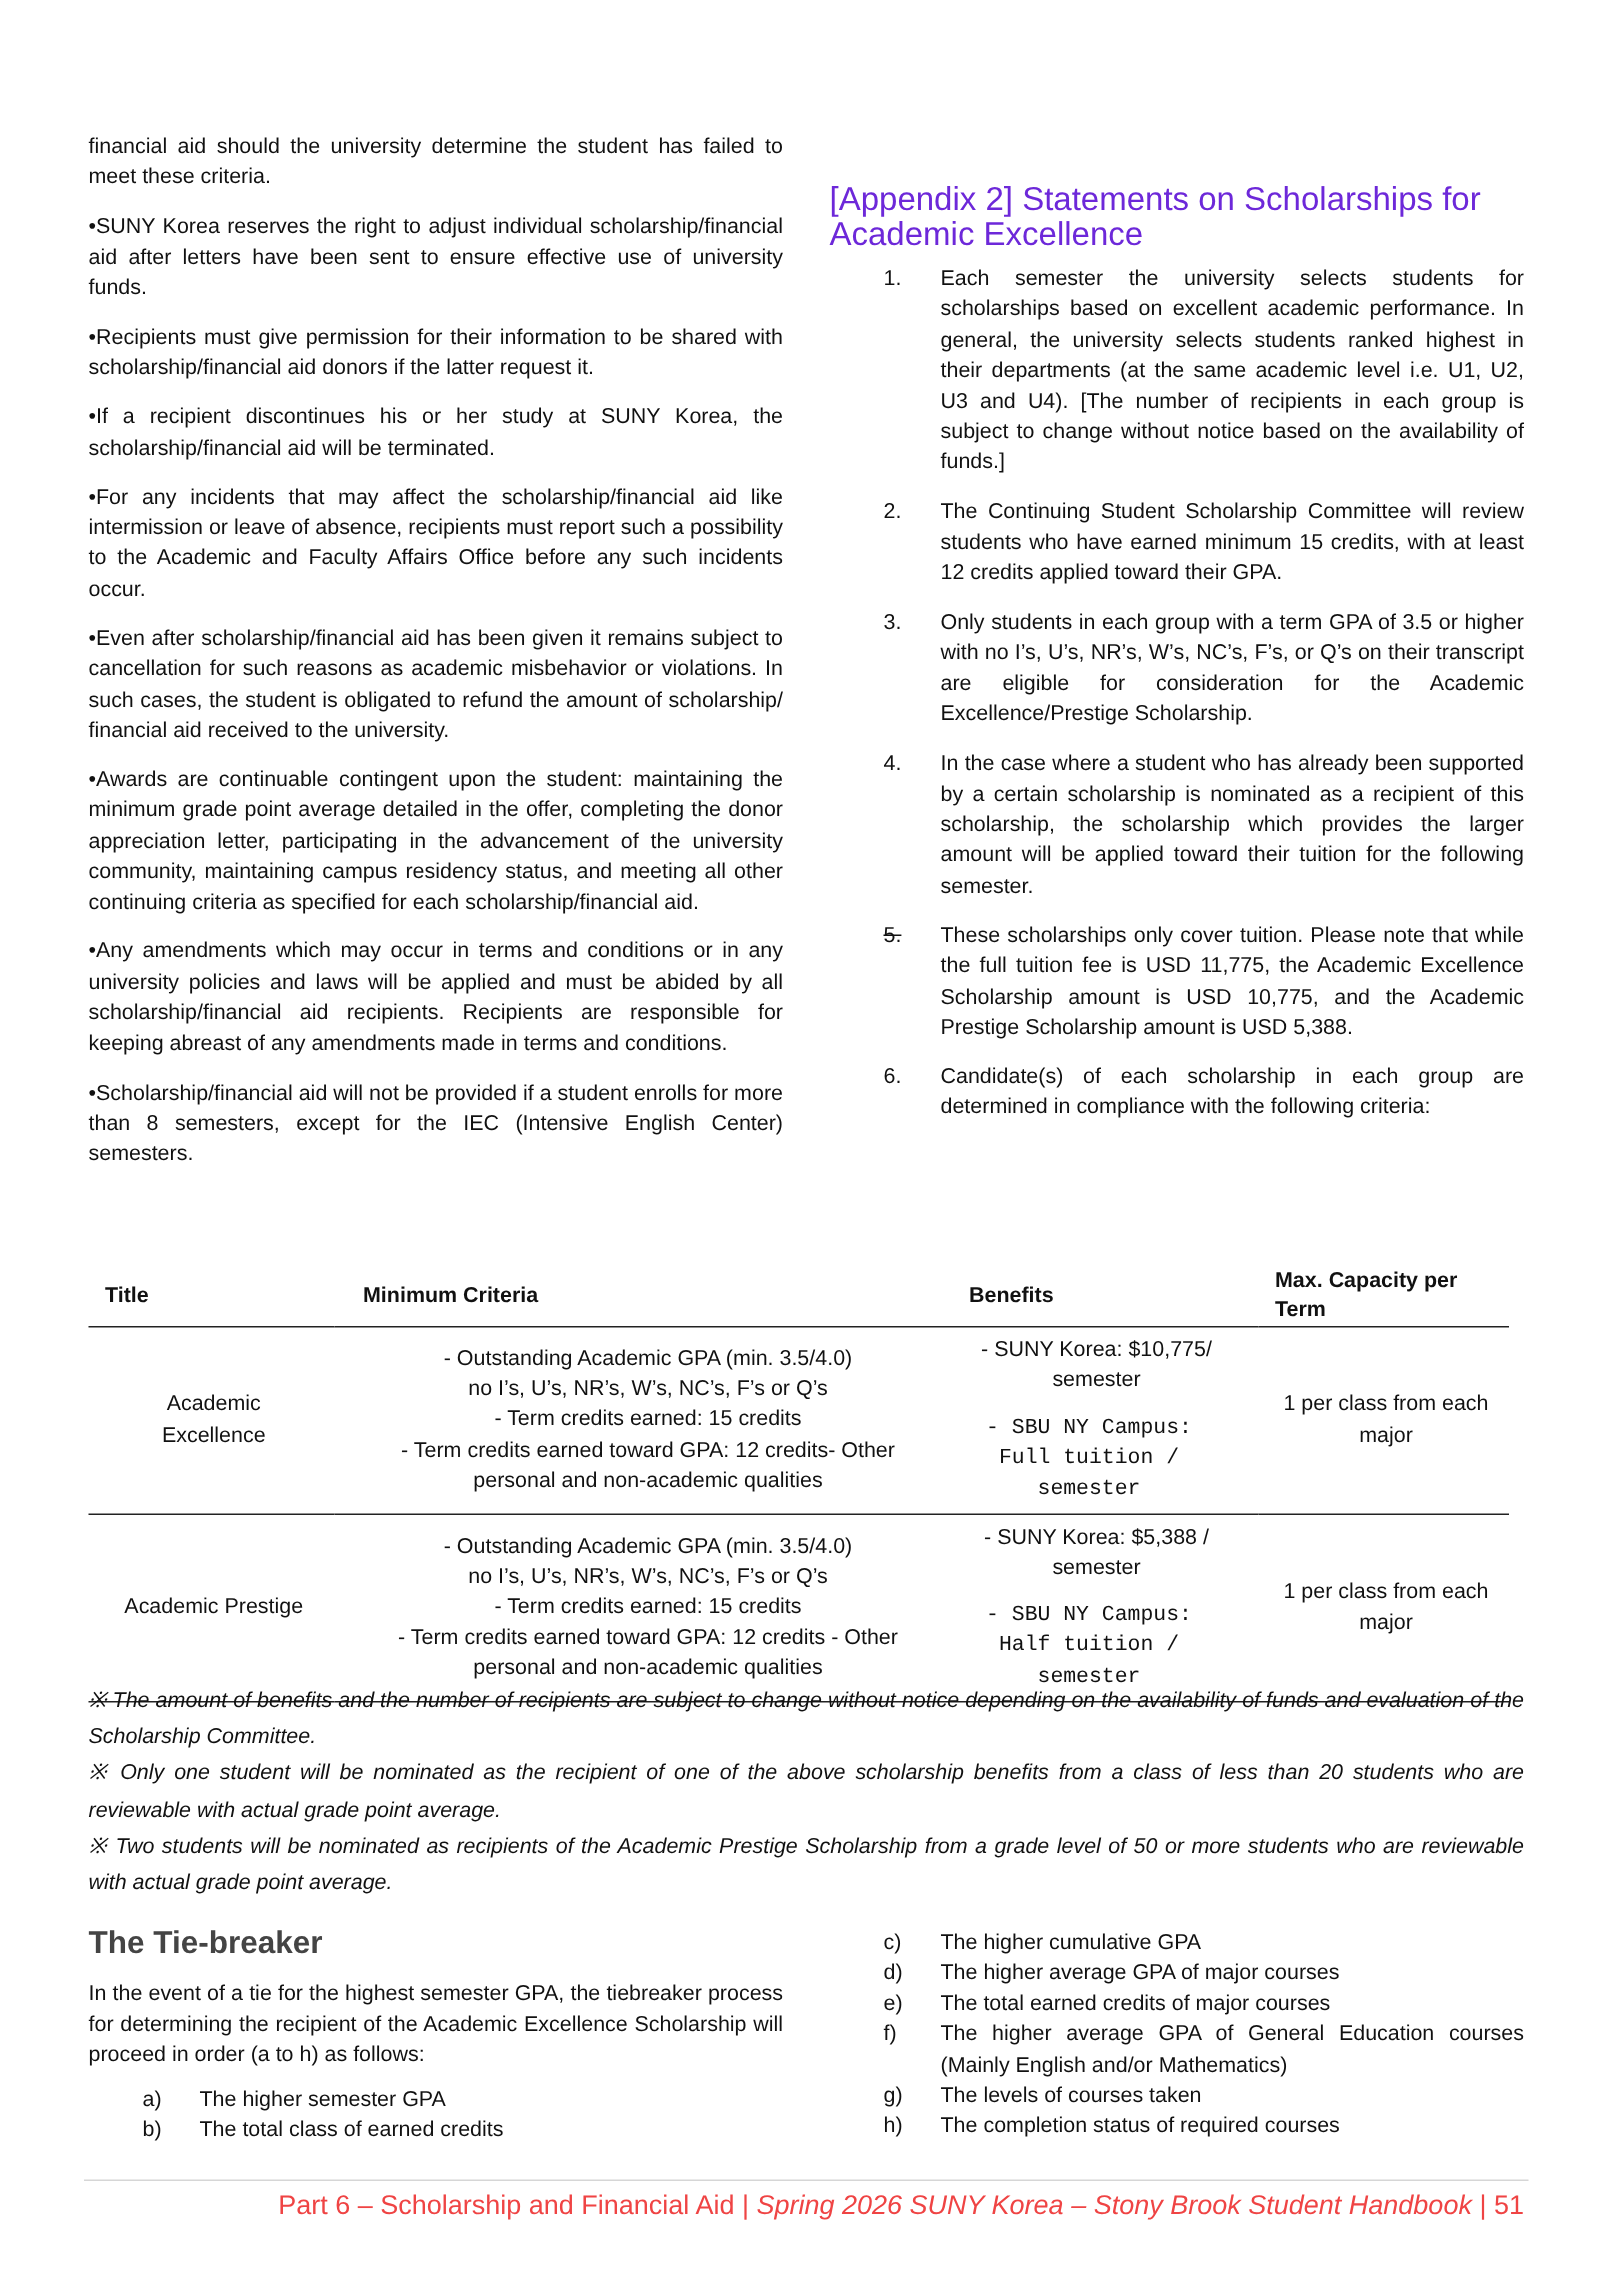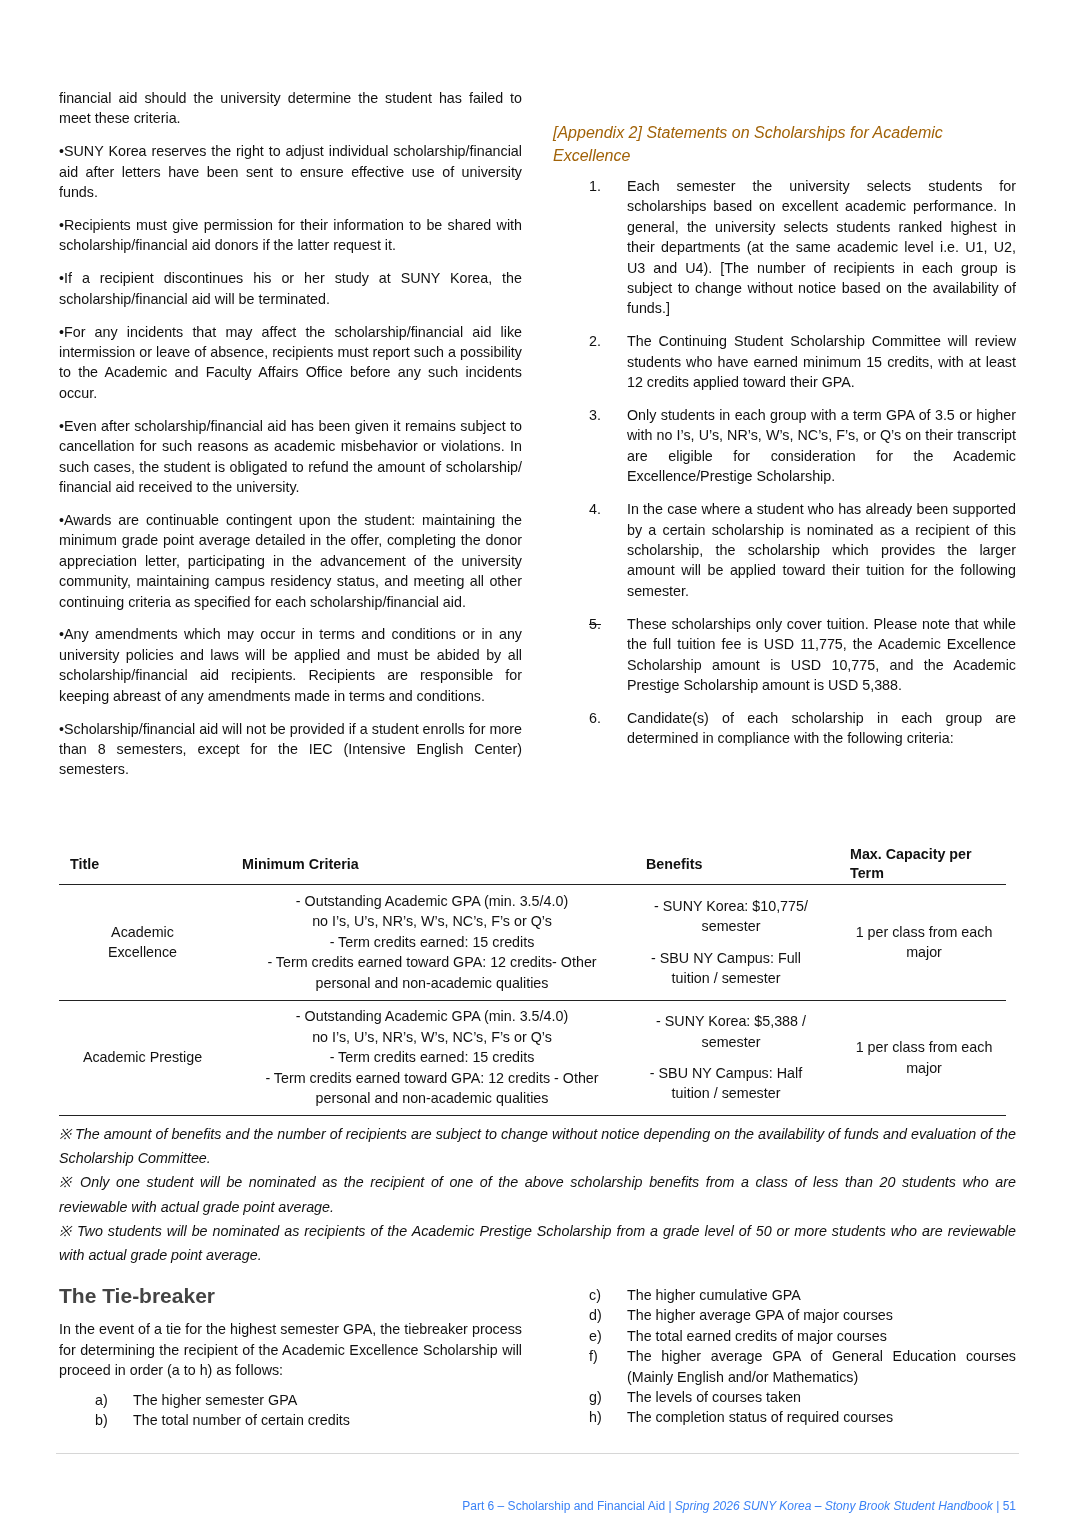--- a/index.html
+++ b/index.html
@@ -4,56 +4,56 @@
 <style>
   html, body { margin: 0; padding: 0; background: #ffffff; }
   body {
     width: 1075px; height: 1518px; position: relative; overflow: hidden;
     font-family: "Liberation Sans", sans-serif; color: #111;
     font-size: 14.3px; line-height: 20.4px;
   }
   .col-left { position: absolute; left: 59px; top: 88px; width: 463px; }
   .col-right { position: absolute; left: 553px; top: 121px; width: 463px; }
   p.j { margin: 0 0 12.5px 0; text-align: justify; text-align-last: left; }
-  .app-title { font-size: 16px; line-height: 23px; margin: 0 0 9px 0; color: #a16207; font-style: italic; }
+  .app-title { font-size: 22px; line-height: 23px; margin: 0 0 9px 0; color: #6d28d9; }
   ol.num { list-style: none; margin: 0; padding: 0; }
   ol.num li { position: relative; padding-left: 74px; margin-bottom: 12.5px; text-align: justify; }
   ol.num li .n { position: absolute; left: 36px; top: 0; }
   ol.num li .n.struck { text-decoration: line-through; }
 
   table.sch {
     position: absolute; left: 59px; top: 841px; width: 947px;
     border-collapse: collapse; font-size: 14.3px; line-height: 20.4px;
   }
   table.sch th { text-align: left; font-weight: bold; vertical-align: middle; padding: 4px 8px 1px 11px; height: 38px; line-height: 19px; }
   table.sch thead tr { border-bottom: 1.3px solid #222; }
   table.sch tbody tr { border-bottom: 1.3px solid #222; }
   table.sch td { vertical-align: middle; padding: 5px 8px 6px 11px; text-align: center; }
   table.sch td.title { width: 145px; }
   table.sch td.crit { width: 380px; padding-left: 19px; }
   table.sch th.crit { padding-left: 19px; }
   table.sch td.ben { width: 185px; padding-left: 16px; }
   table.sch th.ben { padding-left: 16px; }
   .crit-line { display: block; }
   .ben-item { display: block; margin: 0; }
-  .ben-item + .ben-item { margin-top: 11px; }
+  .ben-item + .ben-item { margin-top: 11px; font-family: Liberation Mono, monospace; }
 
   .notes { position: absolute; left: 59px; top: 1122px; width: 957px; font-style: italic; font-size: 14.3px; line-height: 24.2px; }
   .notes p { margin: 0 0 0 0; text-align: justify; text-align-last: left; }
 
   .tb-left { position: absolute; left: 59px; top: 1286px; width: 463px; }
   .tb-head { font-weight: bold; color: #444; font-size: 21px; margin: 0 0 13px 0; }
   .tb-right { position: absolute; left: 553px; top: 1285px; width: 463px; }
   ul.alpha { list-style: none; margin: 0; padding: 0; }
   ul.alpha li { position: relative; padding-left: 74px; text-align: justify; line-height: 20.4px; }
   ul.alpha li .n { position: absolute; left: 36px; top: 0; }
   .tb-left ul.alpha { margin-top: 9px; }
 
   .footer-rule { position: absolute; left: 56px; top: 1453px; width: 963px; height: 0; border-top: 1.3px solid #d6d6d6; }
-  .footer { position: absolute; right: 59px; top: 1496px; font-size: 12px; color: #3b82f6; white-space: nowrap; }
+  .footer { position: absolute; right: 59px; top: 1460px; font-size: 18px; color: #ef4444; white-space: nowrap; }
   .footer .it { font-style: italic; }
 </style>
 </head>
 <body>
 
 <div class="col-left">
   <p class="j">financial aid should the university determine the student has failed to meet these criteria.</p>
   <p class="j">•SUNY Korea reserves the right to adjust individual scholarship/financial aid after letters have been sent to ensure effective use of university funds.</p>
   <p class="j">•Recipients must give permission for their information to be shared with scholarship/financial aid donors if the latter request it.</p>
   <p class="j">•If a recipient discontinues his or her study at SUNY Korea, the scholarship/financial aid will be terminated.</p>
@@ -121,21 +121,21 @@
   <p>※  The amount of benefits and the number of recipients are subject to change without notice depending on the availability of funds and evaluation of the Scholarship Committee.</p>
   <p>※  Only one student will be nominated as the recipient of one of the above scholarship benefits from a class of less than 20 students who are reviewable with actual grade point average.</p>
   <p>※ Two students will be nominated as recipients of the Academic Prestige Scholarship from a grade level of 50 or more students who are reviewable with actual grade point average.</p>
 </div>
 
 <div class="tb-left">
   <div class="tb-head">The Tie-breaker</div>
   <p class="j" style="margin-bottom:0;">In the event of a tie for the highest semester GPA, the tiebreaker process for determining the recipient of the Academic Excellence Scholarship will proceed in order (a to h) as follows:</p>
   <ul class="alpha">
     <li><span class="n">a)</span><span>The higher semester GPA</span></li>
-    <li><span class="n">b)</span><span>The total number of certain credits</span></li>
+    <li><span class="n">b)</span><span>The total class of earned credits</span></li>
   </ul>
 </div>
 <div class="tb-right">
   <ul class="alpha">
     <li><span class="n">c)</span><span>The higher cumulative GPA</span></li>
     <li><span class="n">d)</span><span>The higher average GPA of major courses</span></li>
     <li><span class="n">e)</span><span>The total earned credits of major courses</span></li>
     <li><span class="n">f)</span><span>The higher average GPA of General Education courses (Mainly English and/or Mathematics)</span></li>
     <li><span class="n">g)</span><span>The levels of courses taken</span></li>
     <li><span class="n">h)</span><span>The completion status of required courses</span></li>

